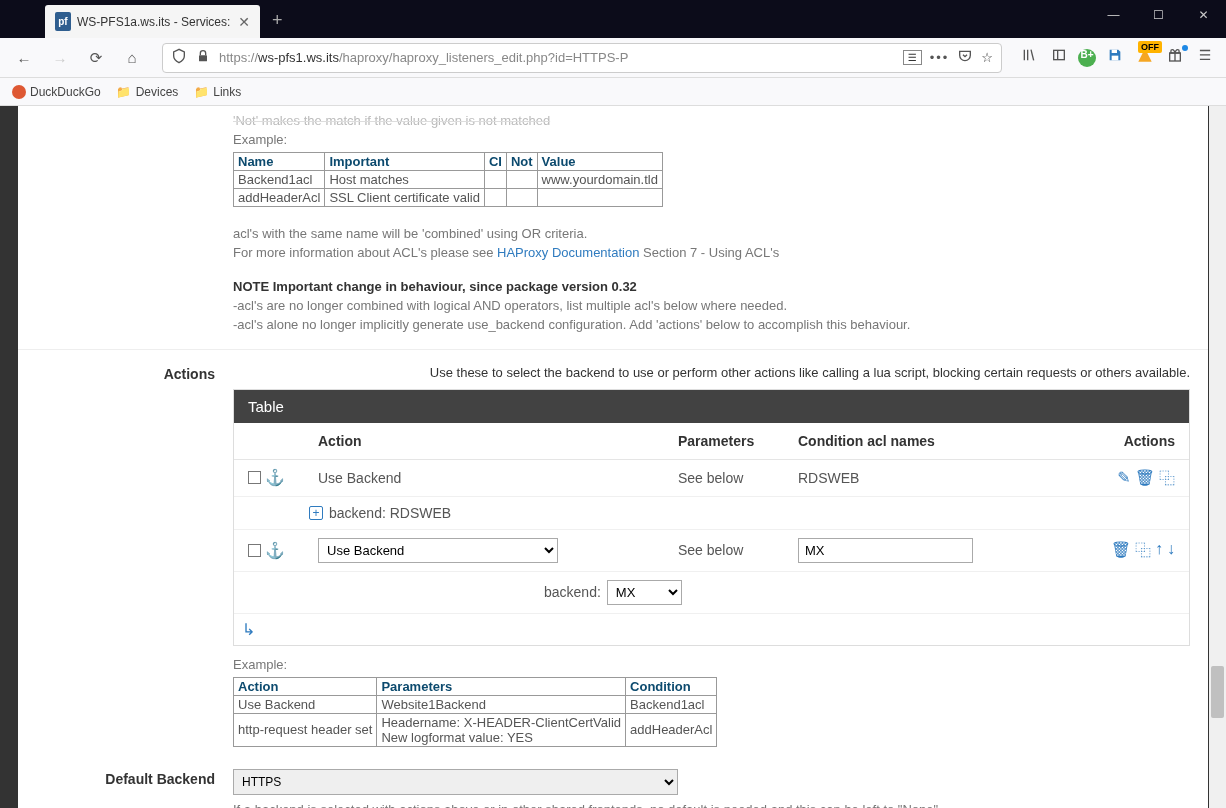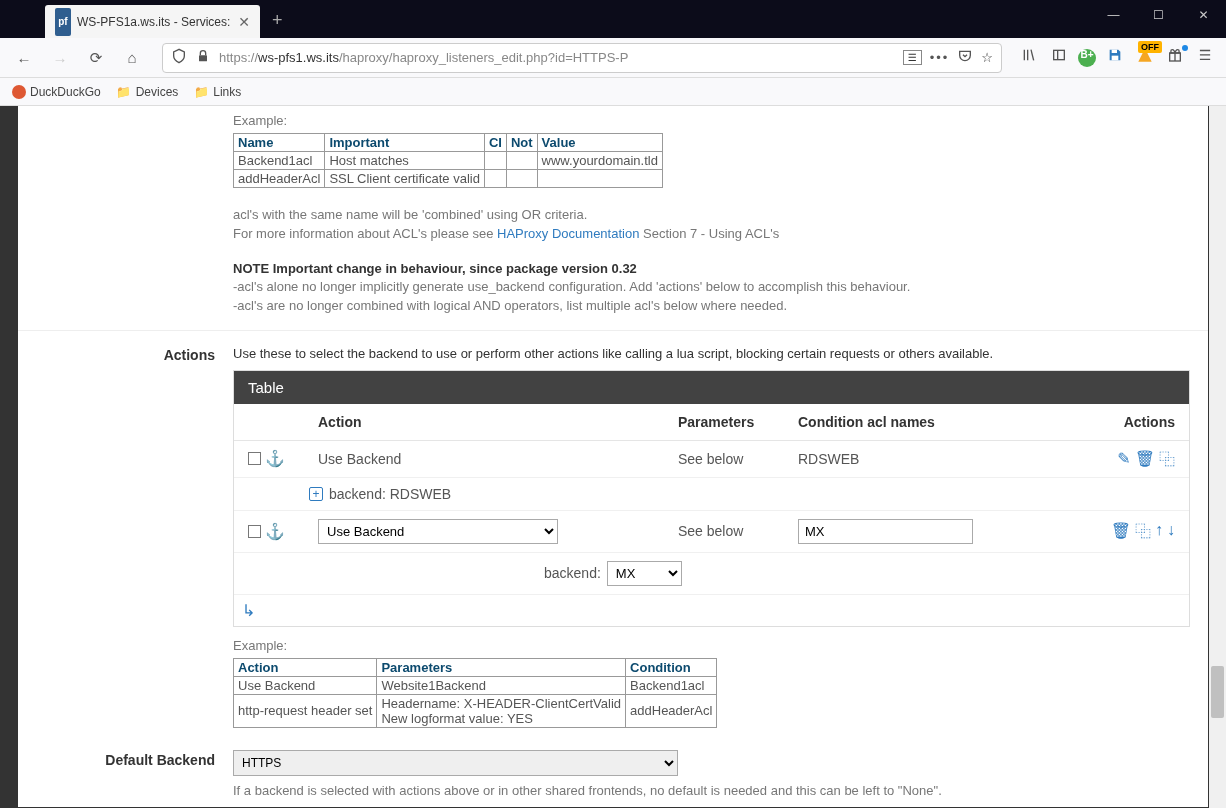--- a/index.html
+++ b/index.html
@@ -1,19 +1,19 @@
 <!DOCTYPE html>
 <html><head>
 <meta charset="utf-8">
 <style>
 * { margin: 0; padding: 0; box-sizing: border-box; }
 body { font-family: "Segoe UI", Tahoma, sans-serif; font-size: 13px; background: #fff; color: #333; overflow: hidden; }
 .titlebar { background: #0c0c1a; height: 38px; display: flex; align-items: flex-start; color: #ccc; }
 .tab { background: #f5f5f5; color: #333; height: 33px; margin-top: 5px; margin-left: 45px; display: flex; align-items: center; padding: 0 10px; width: 215px; border-top-left-radius: 3px; border-top-right-radius: 3px; position: relative; }
-.tab-icon { width: 16px; height: 28px; background: #2f5e8f; color:#fff; display:flex; align-items:center; justify-content:center; font-size:10px; font-weight:bold; margin-right: 6px; border-radius:2px;}
+.tab-icon { width: 16px; height: 19px; background: #2f5e8f; color:#fff; display:flex; align-items:center; justify-content:center; font-size:10px; font-weight:bold; margin-right: 6px; border-radius:2px;}
 .tab-title { flex: 1; font-size: 12px; white-space: nowrap; overflow: hidden; }
 .tab-close { font-size: 14px; color: #666; margin-left: 6px; }
 .newtab { color: #aaa; margin-left: 12px; margin-top: 10px; font-size: 18px; }
 .win-controls { margin-left: auto; display: flex; }
 .win-controls div { width: 45px; height: 30px; display: flex; align-items: center; justify-content: center; color: #ccc; font-size: 12px; }
 .toolbar { height: 40px; display: flex; align-items: center; padding: 0 10px; border-bottom: 1px solid #ddd; gap: 8px; background:#f9f9fb;}
 .tbtn { width: 28px; height: 28px; display: flex; align-items: center; justify-content: center; color: #555; border-radius: 4px; font-size: 15px;}
 .urlbar { flex: 1; display: flex; align-items: center; height: 30px; border: 1px solid #ccc; border-radius: 4px; padding: 0 8px; gap: 8px; margin: 0 8px; background:#fff;}
 .urlbar .shield, .urlbar .lock { color: #666; font-size: 13px; }
 .url { flex: 1; color: #888; font-size: 13px; white-space:nowrap; overflow:hidden;}
@@ -156,20 +156,21 @@
       <span>Links</span>
     </div>
 </div>
 
 <div class="content-wrap">
 <div class="panel">
 
   <div class="form-row">
     <div class="form-label"></div>
     <div class="form-body">
+      <div class="help" style="color:#bbb; text-decoration:line-through solid #ddd 0;">'Not' makes the match if the value given is not matched</div>
       <div class="help">Example:</div>
       <table class="ex">
         <tbody>
               <tr>
           <th>Name</th>
                 <th>Important</th>
                 <th>CI</th>
                 <th>Not</th>
                 <th>Value</th>
         </tr>
@@ -187,29 +188,29 @@
                 <td></td>
                 <td></td>
               </tr>
       </tbody>
           </table>
       <br>
       <div class="help">acl's with the same name will be 'combined' using OR criteria.</div>
       <div class="help"><span>For more information about ACL's please see </span><a href="#">HAProxy Documentation</a><span> Section 7 - Using ACL's</span></div>
       <br>
       <div class="help" style="color:#333;"><b>NOTE Important change in behaviour, since package version 0.32</b></div>
+      <div class="help">-acl's are no longer combined with logical AND operators, list multiple acl's below where needed.</div>
       <div class="help">-acl's alone no longer implicitly generate use_backend configuration. Add 'actions' below to accomplish this behaviour.</div>
-      <div class="help">-acl's are no longer combined with logical AND operators, list multiple acl's below where needed.</div>
     </div>
   </div>
 
   <div class="form-row" style="border-top:1px solid #eee; margin-top:8px; padding-top:14px;">
     <div class="form-label">Actions</div>
     <div class="form-body">
-      <div class="help" style="color:#333;">Use these to select the backend to use or perform other actions like calling a lua script, blocking certain requests or others available.</div>
+      <div class="help" style="color:#333;text-align:right;">Use these to select the backend to use or perform other actions like calling a lua script, blocking certain requests or others available.</div>
       <div class="tbl-panel">
         <div class="tbl-head">Table</div>
         <div class="tbl-hdr">
           <div class="c-handle"></div>
           <div class="c-action">Action</div>
           <div class="c-params">Parameters</div>
           <div class="c-cond">Condition acl names</div>
           <div class="c-acts" style="color:#333;">Actions</div>
         </div>
 

